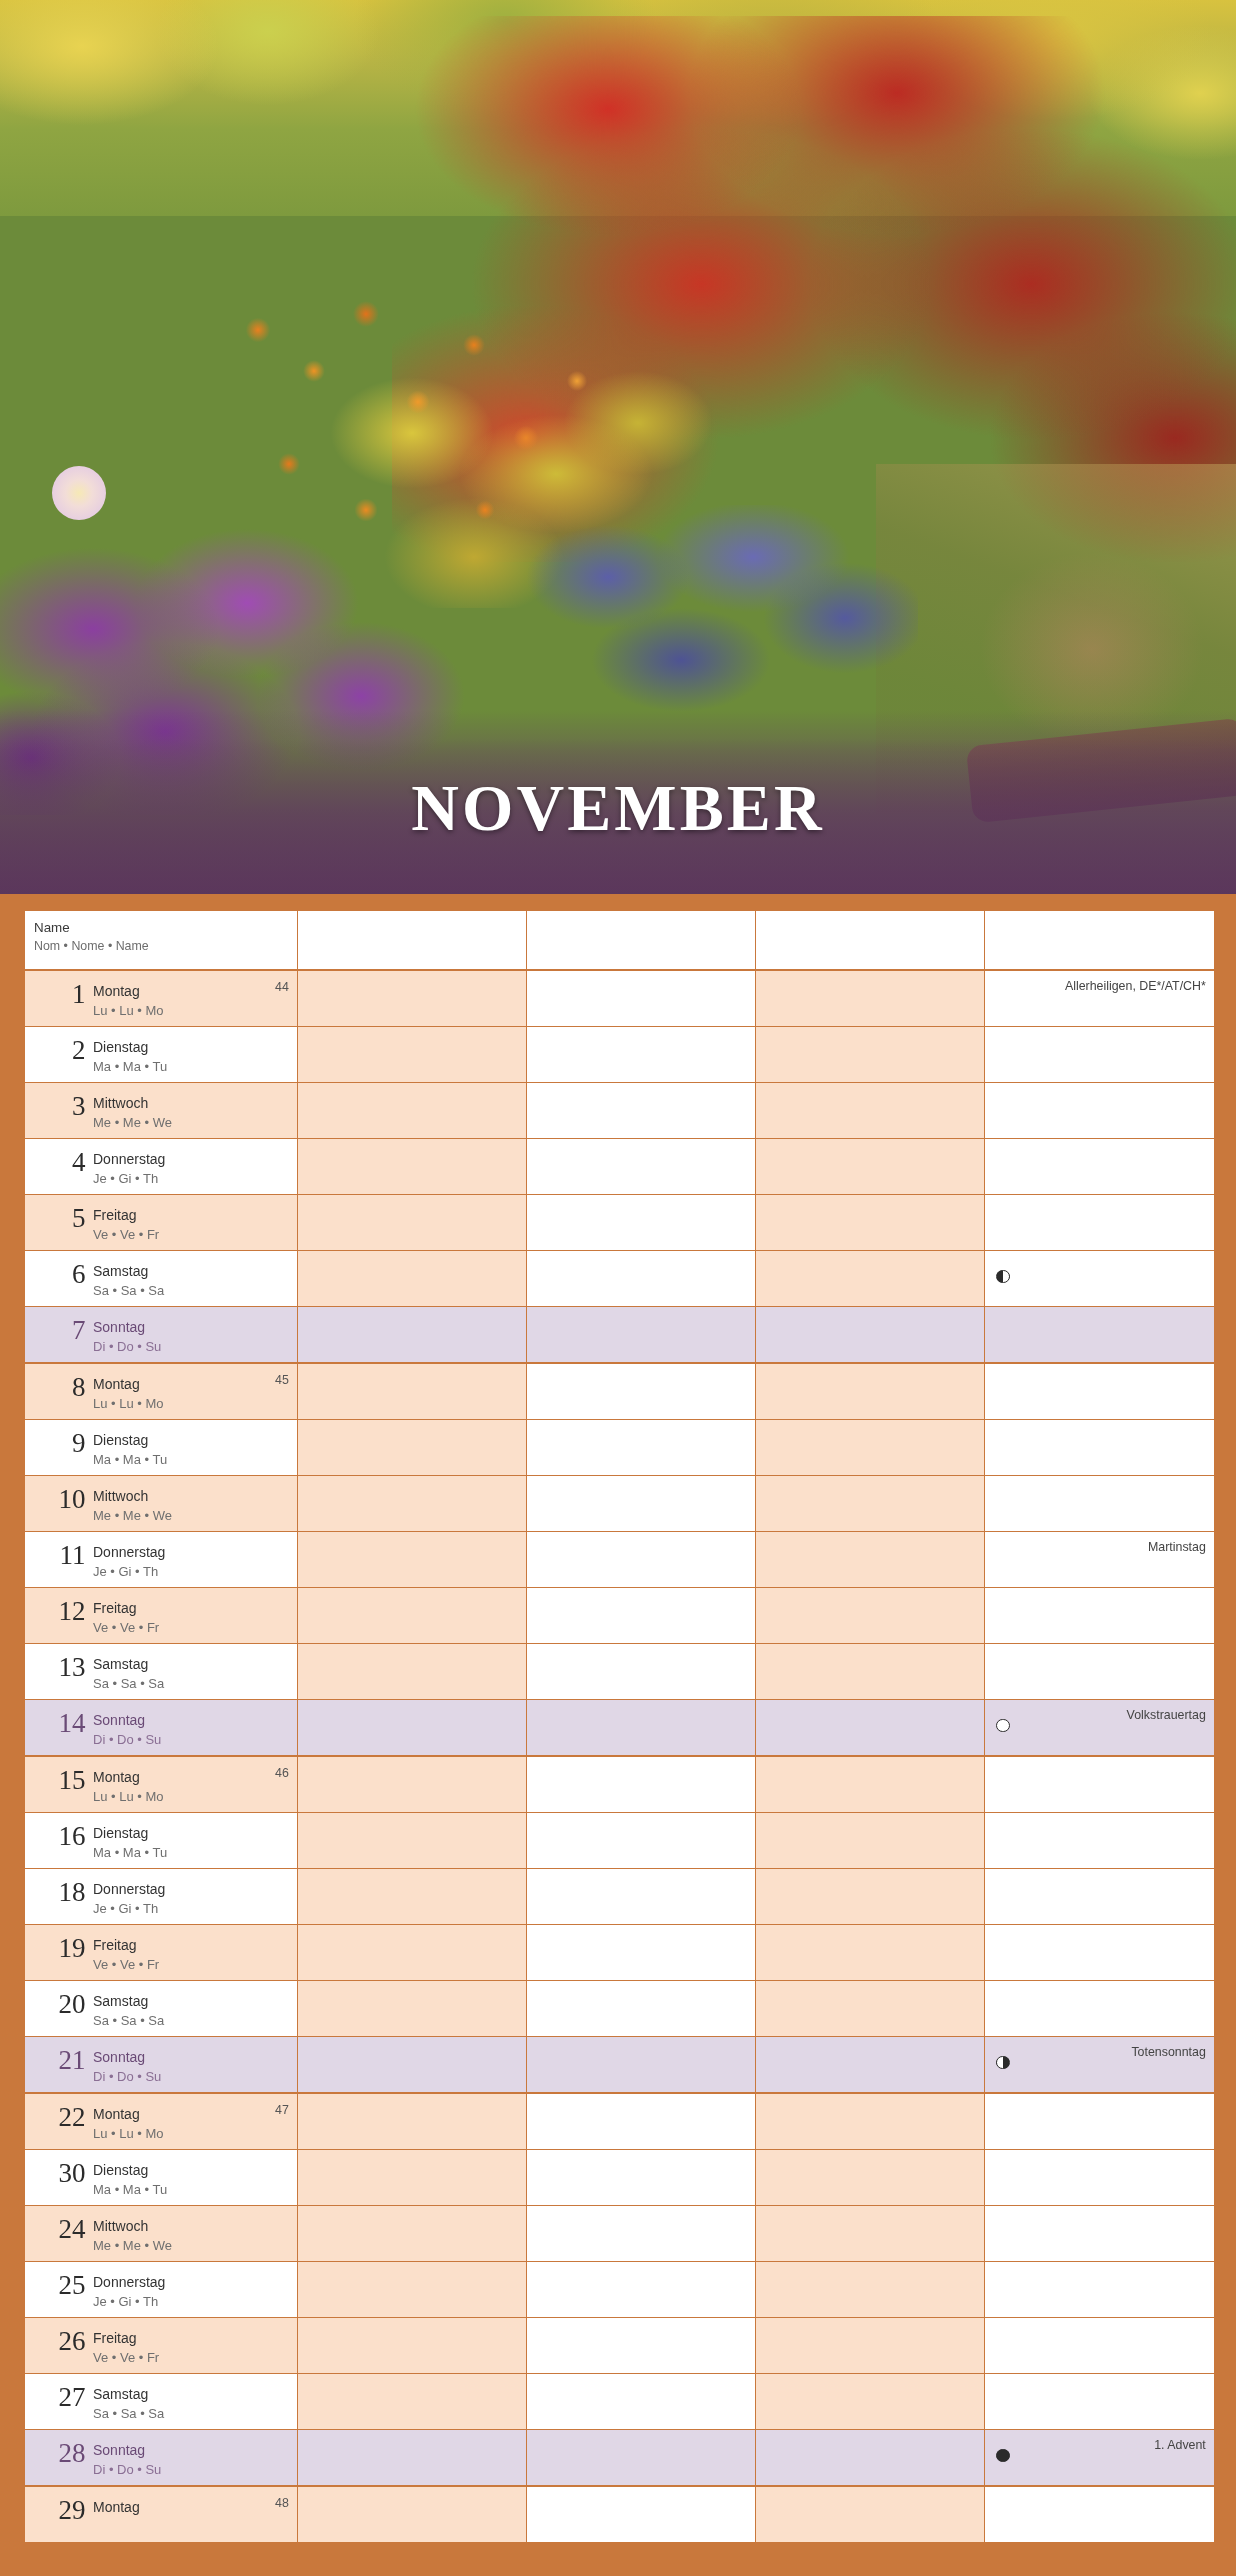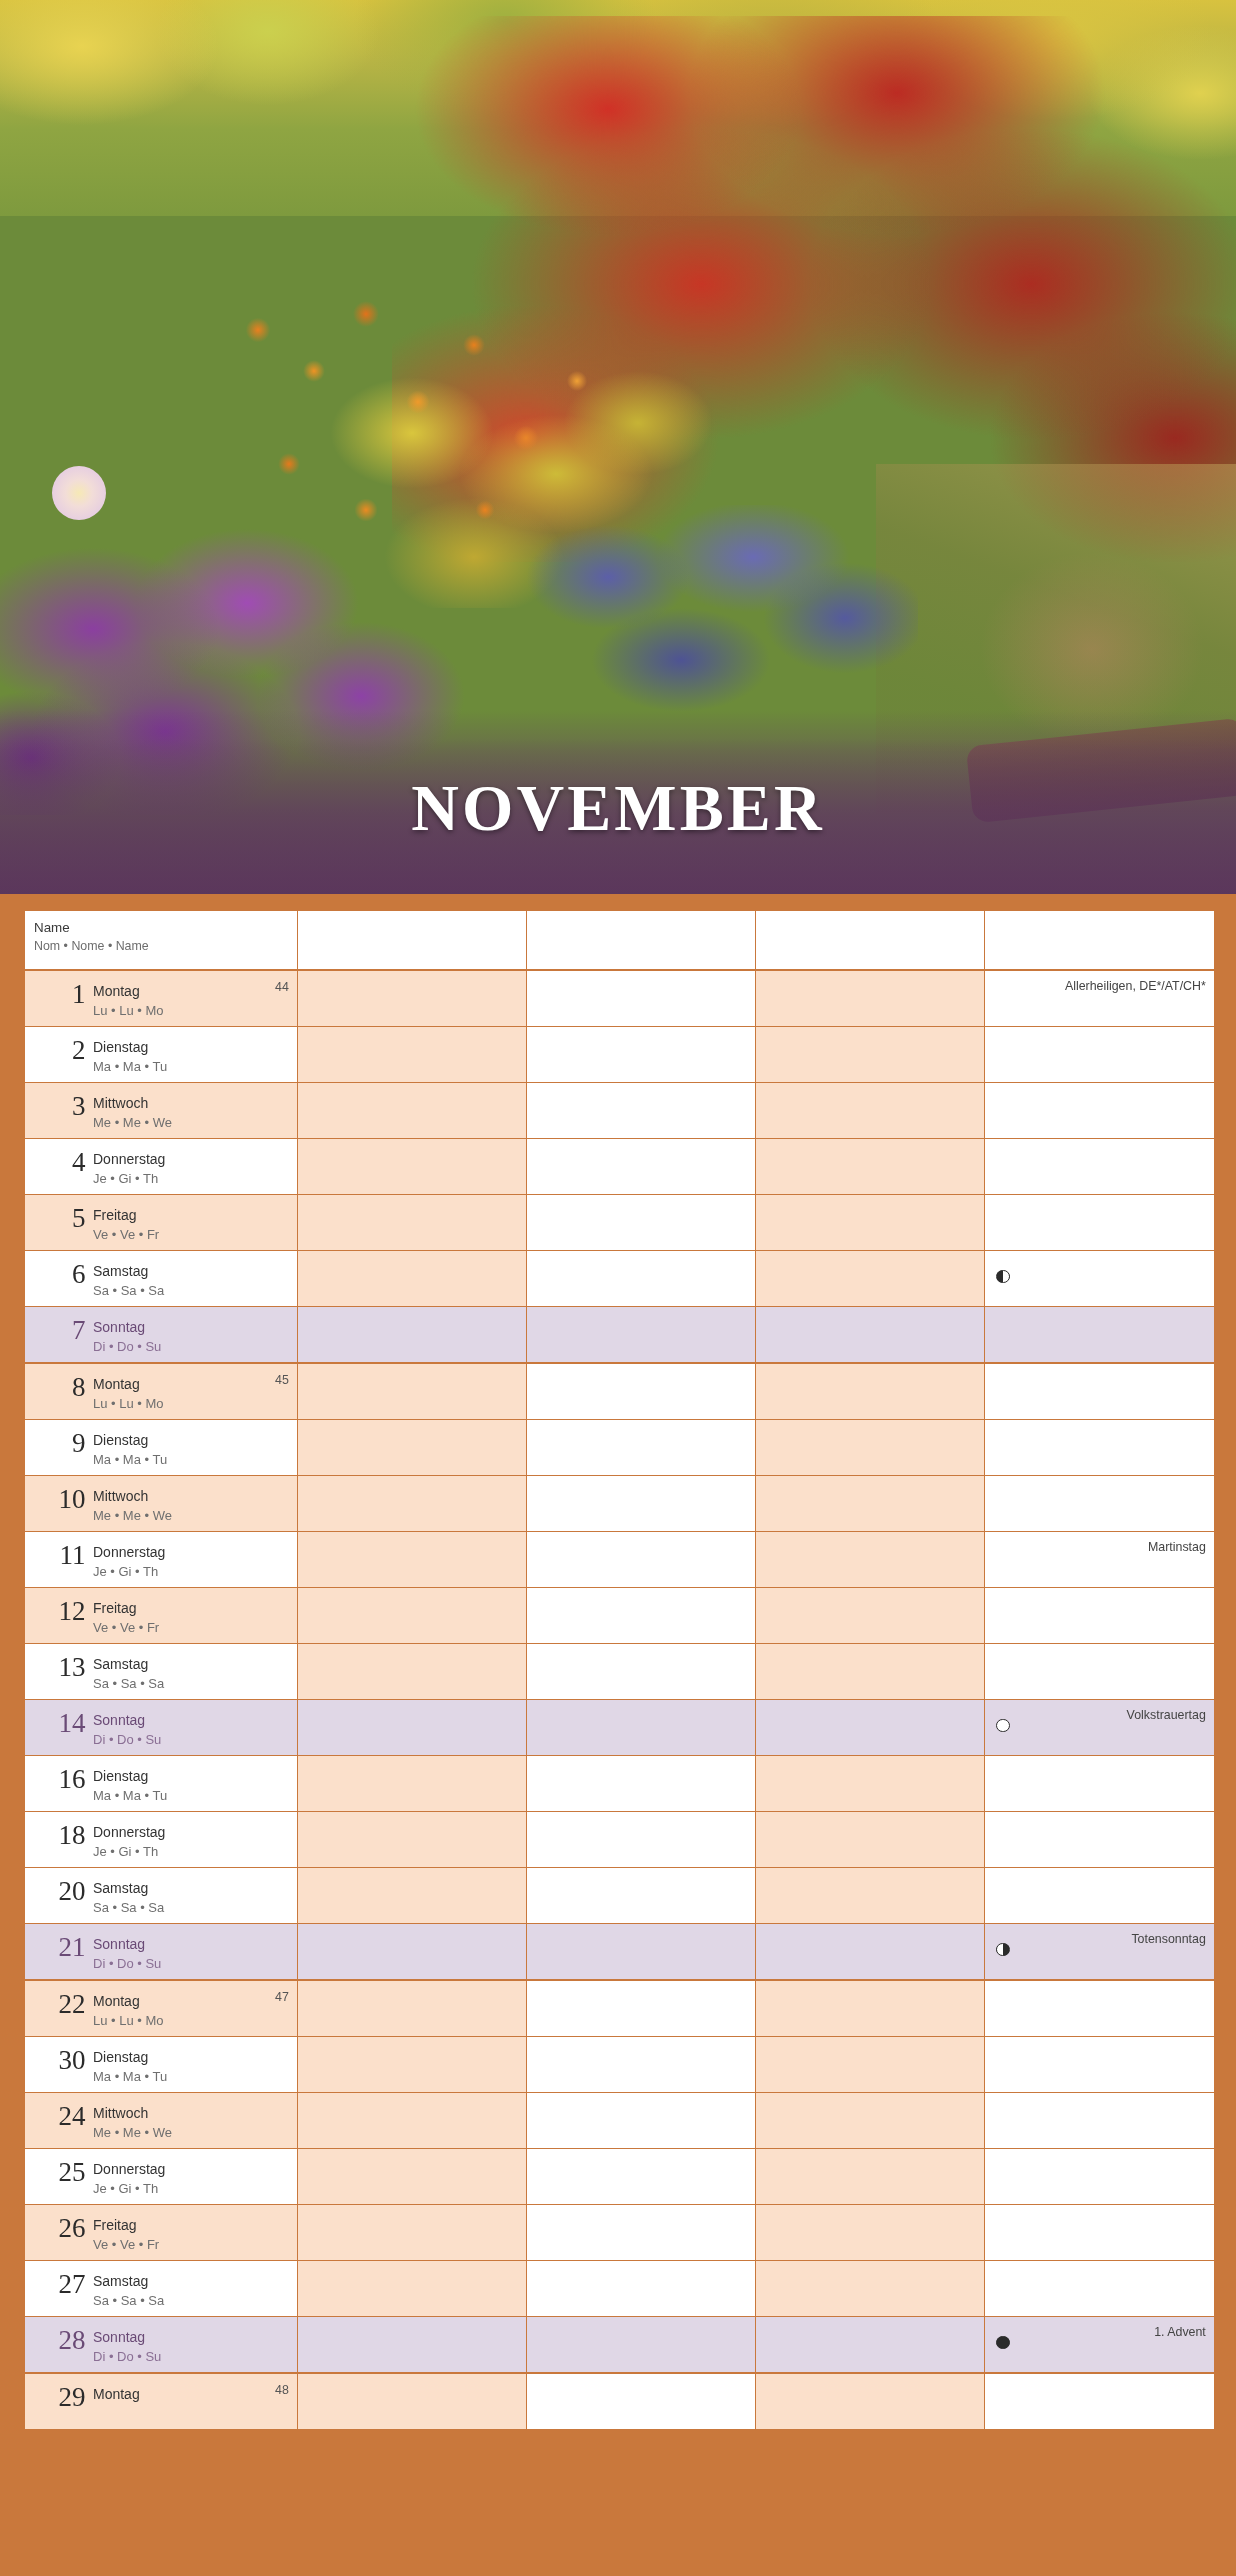--- a/index.html
+++ b/index.html
@@ -445,34 +445,55 @@
               <span class="d-names"><span>Sonntag</span><br><span class="l2">Di • Do • Su</span></span>
             </td>
             <td class="sun" style="position: relative;"></td>
             <td class="sun" style="position: relative;"></td>
             <td class="sun" style="position: relative;"></td>
             <td class="sun" style="position: relative;">
               <span class="note">Volkstrauertag</span>
               <span class="moon full" style="left: 11.3px; top: 18.5px;"></span>
             </td>
           </tr>
+          <tr class="row weekstart">
+            <td class="daycell peach">
+              <span class="d-num">15</span>
+              <span class="d-names"><span>Montag</span><br><span class="l2">Lu • Lu • Mo</span></span>
+              <span class="wk">46</span>
+            </td>
+            <td class="peach" style="position: relative;"></td>
+            <td class="white" style="position: relative;"></td>
+            <td class="peach" style="position: relative;"></td>
+            <td class="white" style="position: relative;"></td>
+          </tr>
           <tr class="row">
             <td class="daycell white">
               <span class="d-num">16</span>
               <span class="d-names"><span>Dienstag</span><br><span class="l2">Ma • Ma • Tu</span></span>
             </td>
             <td class="peach" style="position: relative;"></td>
             <td class="white" style="position: relative;"></td>
             <td class="peach" style="position: relative;"></td>
             <td class="white" style="position: relative;"></td>
           </tr>
           <tr class="row">
             <td class="daycell white">
               <span class="d-num">18</span>
               <span class="d-names"><span>Donnerstag</span><br><span class="l2">Je • Gi • Th</span></span>
+            </td>
+            <td class="peach" style="position: relative;"></td>
+            <td class="white" style="position: relative;"></td>
+            <td class="peach" style="position: relative;"></td>
+            <td class="white" style="position: relative;"></td>
+          </tr>
+          <tr class="row">
+            <td class="daycell peach">
+              <span class="d-num">19</span>
+              <span class="d-names"><span>Freitag</span><br><span class="l2">Ve • Ve • Fr</span></span>
             </td>
             <td class="peach" style="position: relative;"></td>
             <td class="white" style="position: relative;"></td>
             <td class="peach" style="position: relative;"></td>
             <td class="white" style="position: relative;"></td>
           </tr>
           <tr class="row">
             <td class="daycell white">
               <span class="d-num">20</span>
               <span class="d-names"><span>Samstag</span><br><span class="l2">Sa • Sa • Sa</span></span>

